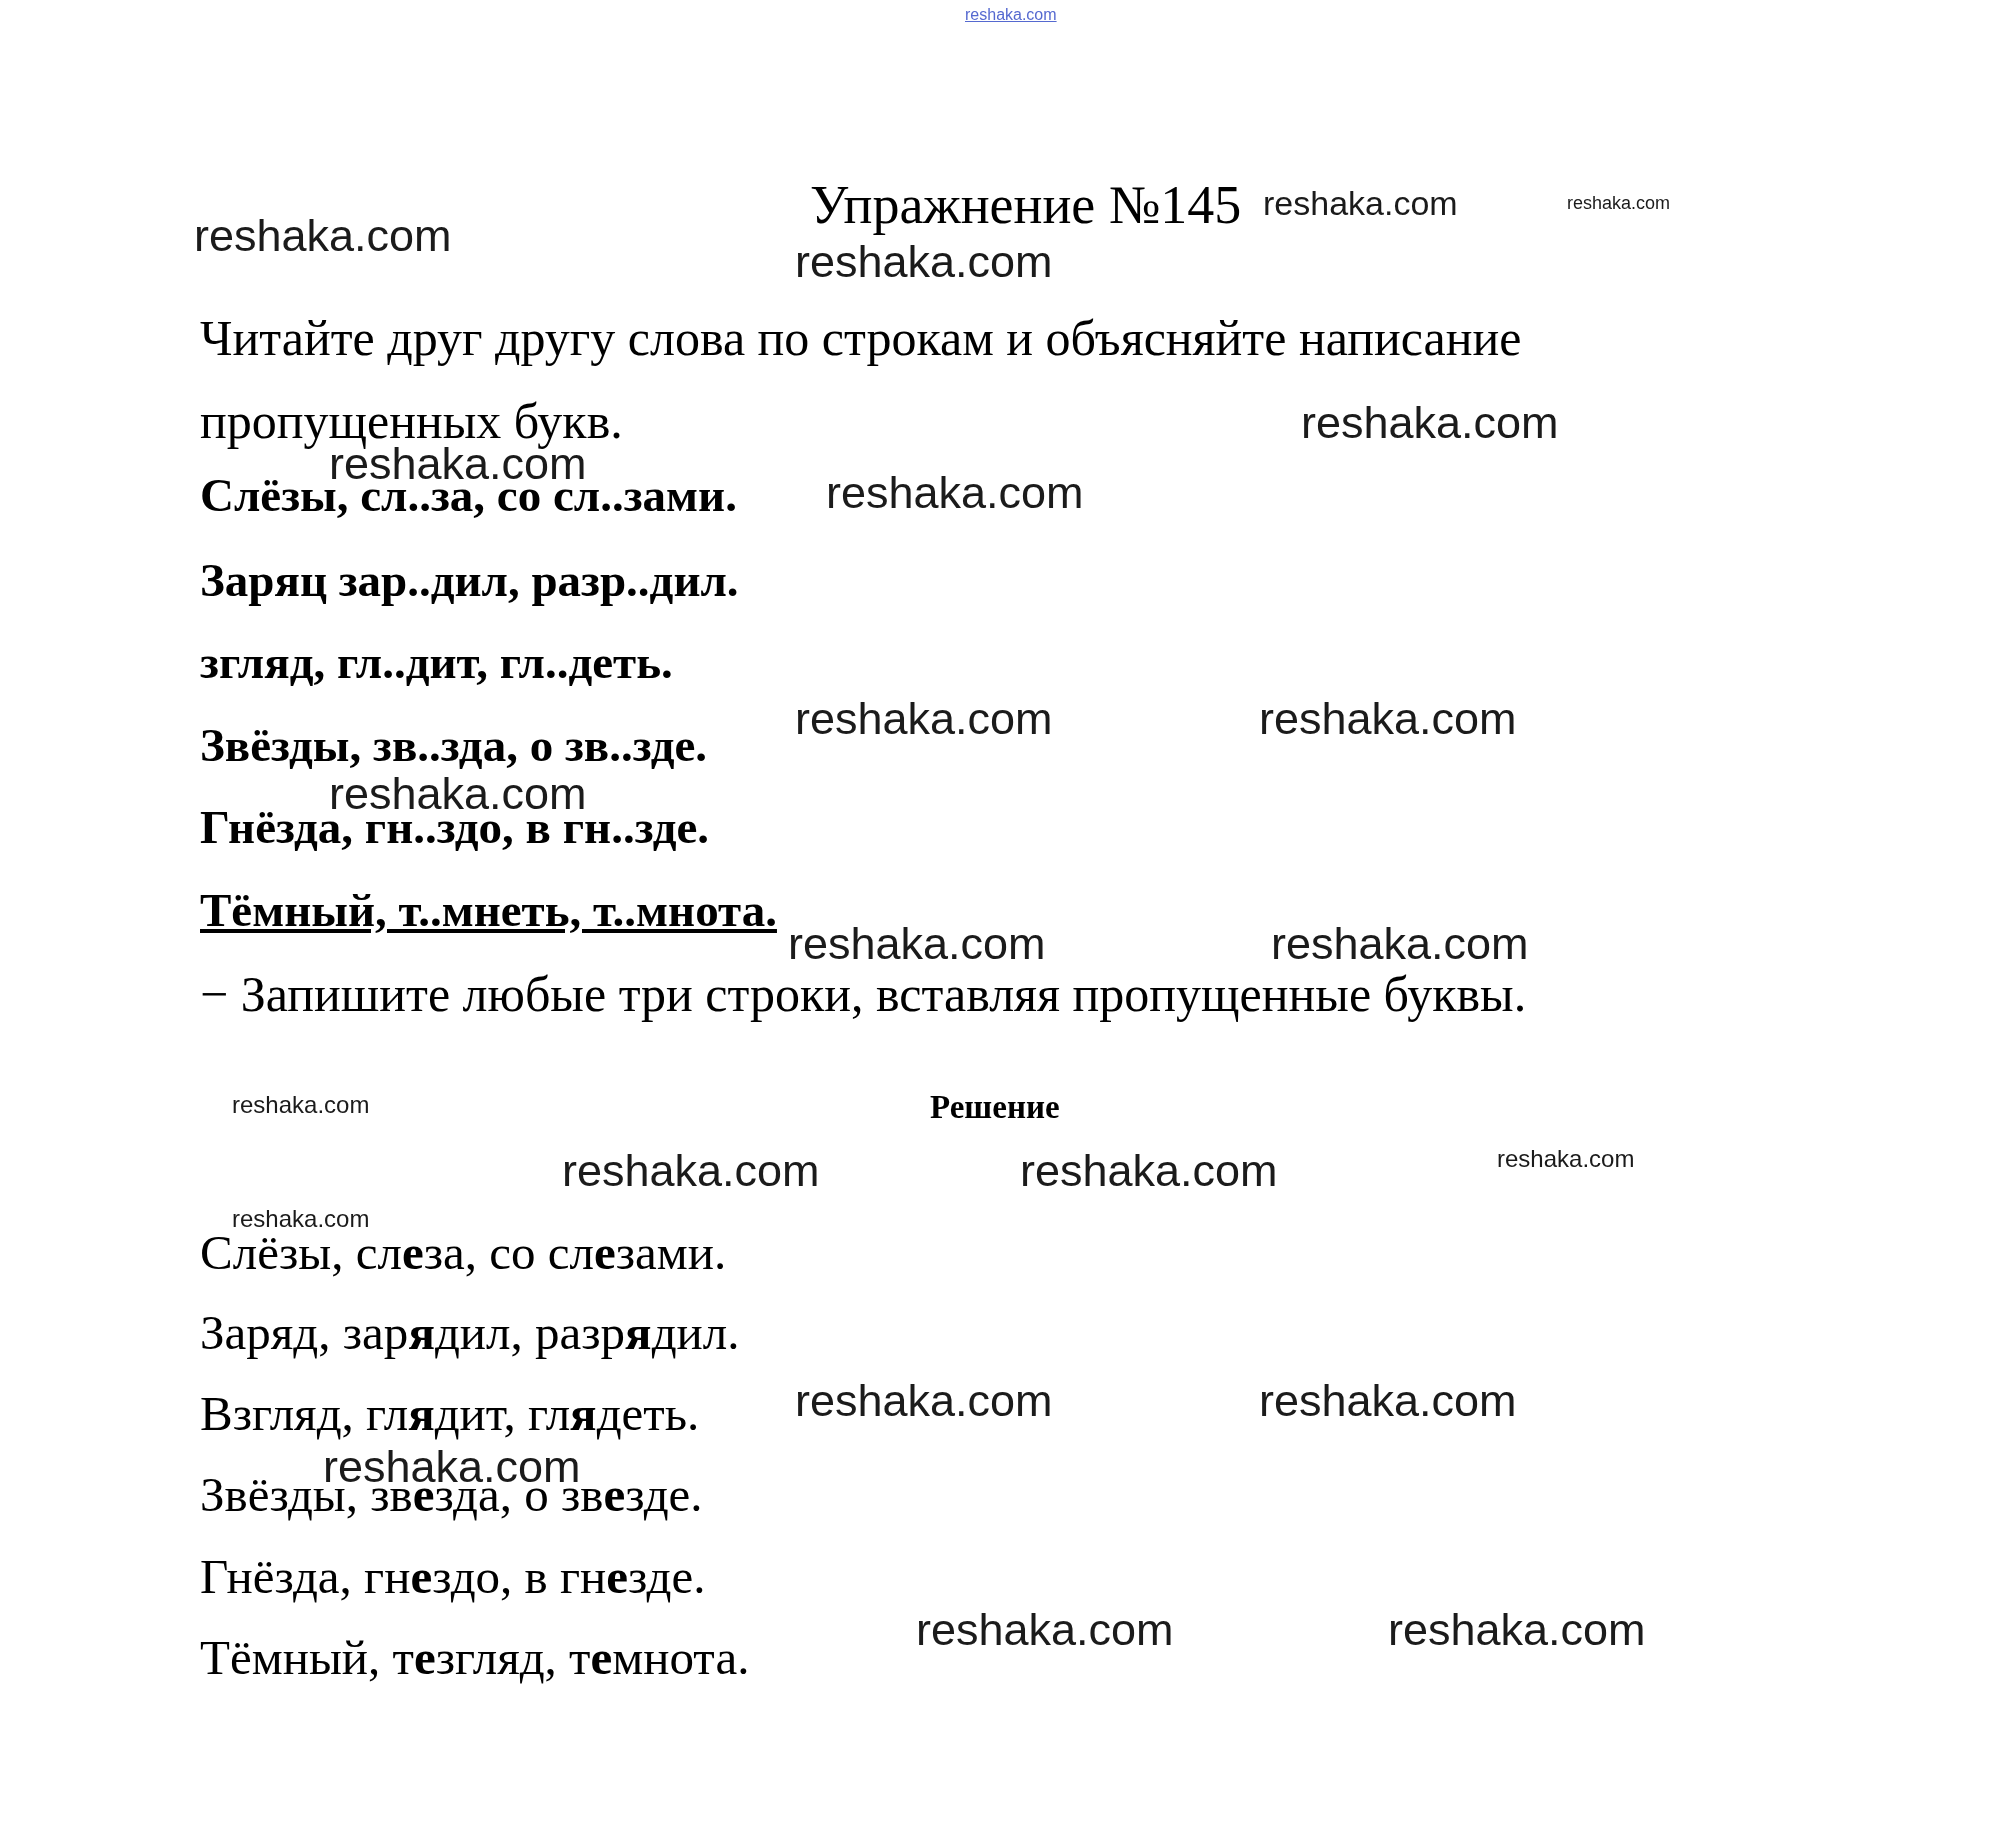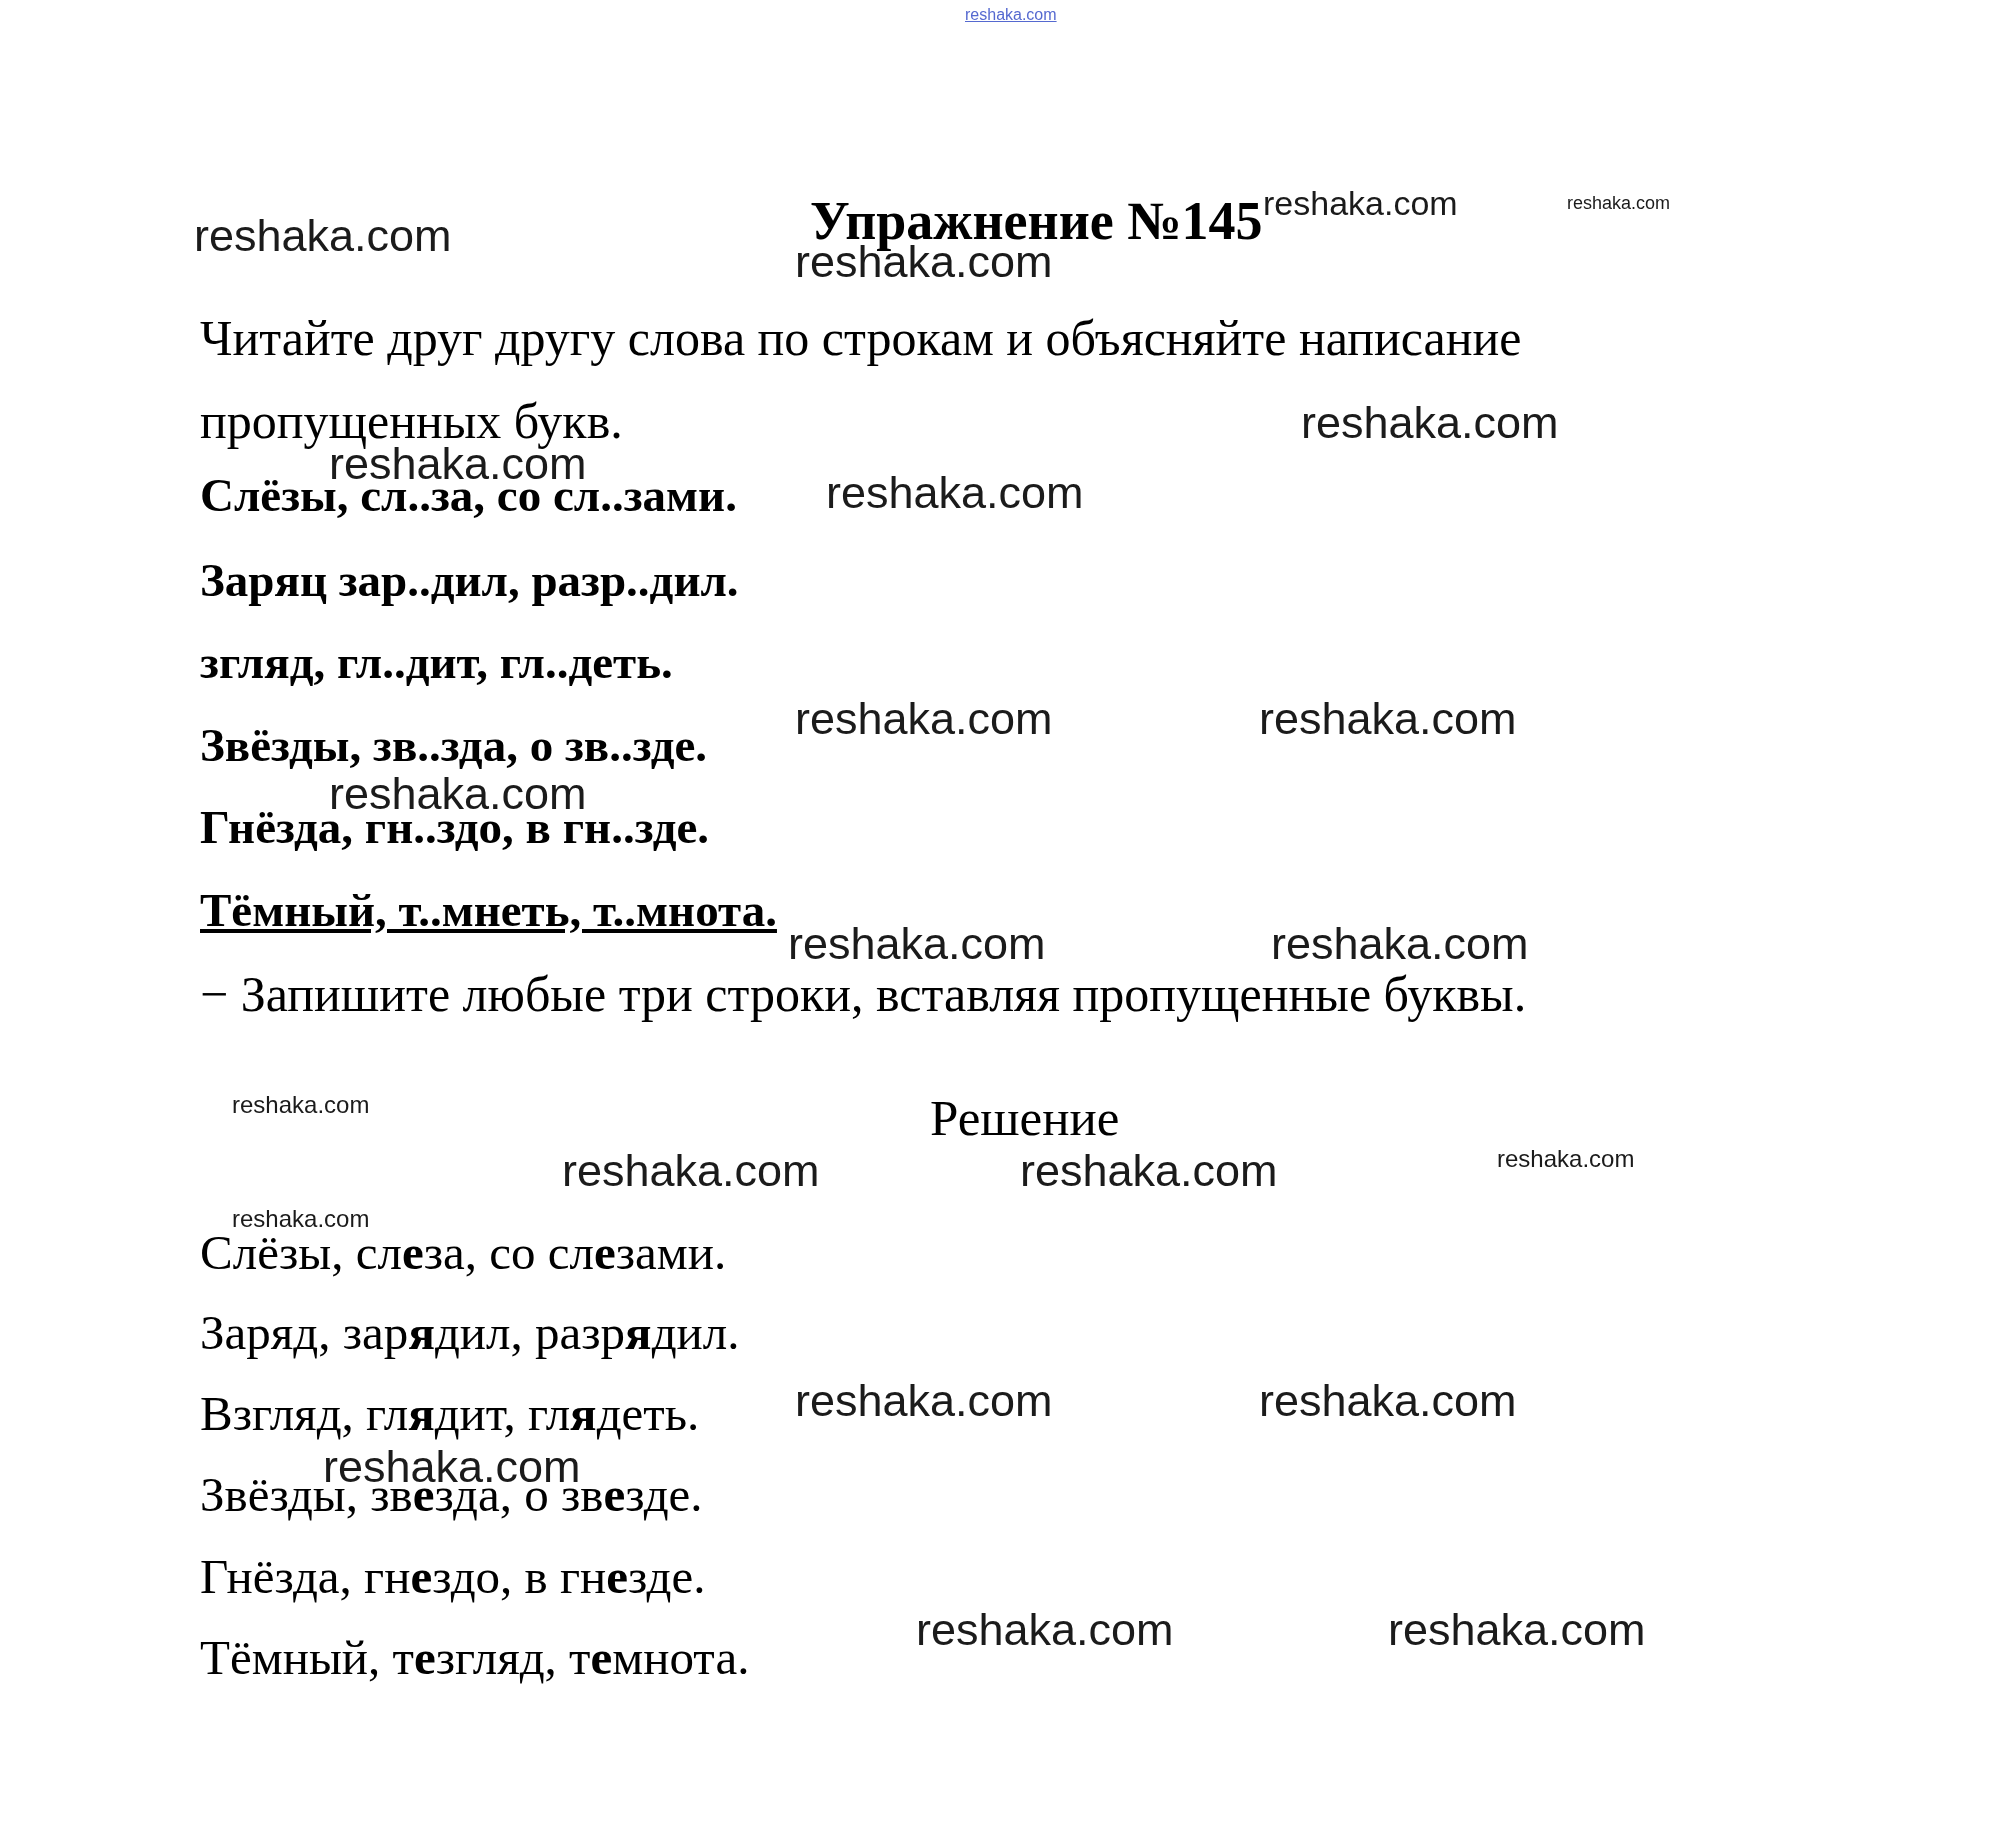--- a/index.html
+++ b/index.html
@@ -13,34 +13,33 @@
     height: 1840px;
     background: #ffffff;
     overflow: hidden;
     font-family: "Liberation Serif", "DejaVu Serif", serif;
     color: #000000;
   }
   .abs { position: absolute; white-space: nowrap; }
 
   .title {
     font-size: 54px;
-    font-weight: 700;
-    margin-top: 16px;
+    font-weight: 400;
   }
   .body-text {
     font-size: 50px;
     font-weight: 400;
   }
   .ex-line {
     font-size: 47px;
     font-weight: 700;
   }
   .sol-heading {
-    font-size: 51px;
-    font-weight: 400;
+    font-size: 33px;
+    font-weight: 700;
   }
   .sol-line {
     font-size: 49px;
     font-weight: 400;
   }
   .sol-line span.b { font-weight: 700; }
 
   .wm {
     font-family: "Liberation Sans", "DejaVu Sans", sans-serif;
     color: #1b1b1b;

